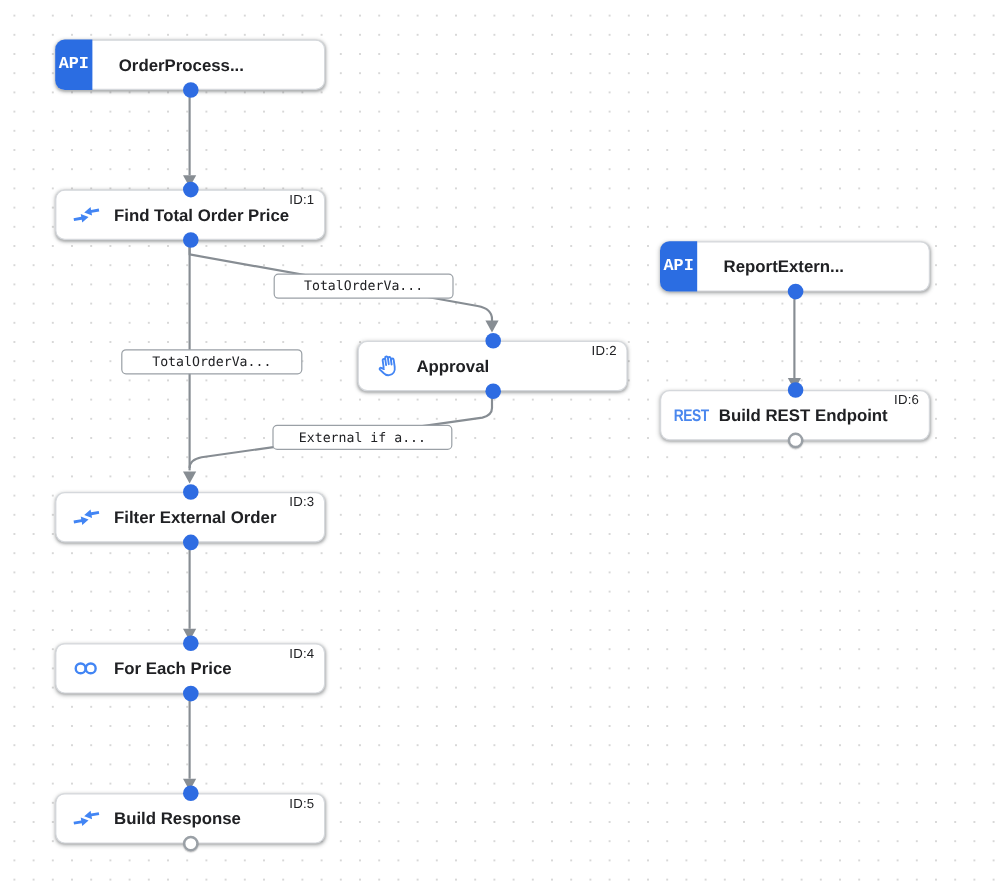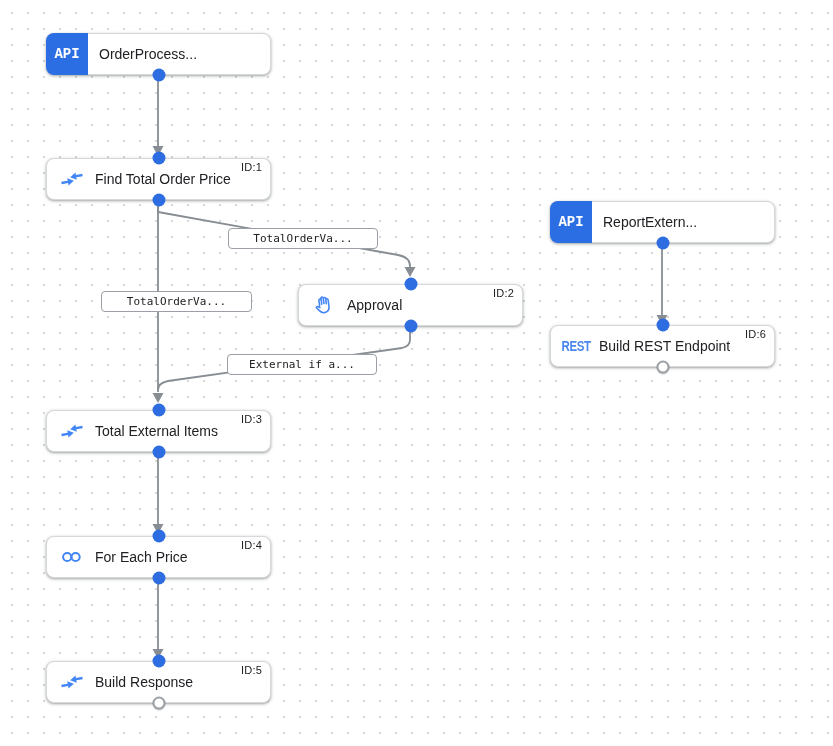--- a/index.html
+++ b/index.html
@@ -29,29 +29,29 @@
   }
 
   .node{
     position:absolute;z-index:3;width:225px;height:42px;
     background:#ffffff;border:1px solid #d5d8dc;border-radius:8px;
     box-shadow:0 1px 2px rgba(60,64,67,.30),0 1px 3px 1px rgba(60,64,67,.15);
     box-sizing:border-box;
   }
   .node .title{
     position:absolute;left:48px;top:0;height:100%;display:flex;align-items:center;
-    font-size:14px;font-weight:normal;color:#202124;white-space:nowrap;
+    font-size:14px;font-weight:bold;color:#202124;white-space:nowrap;
   }
   .node.trigger .title{left:52px;}
   .node .idtag{
     position:absolute;top:2px;right:8px;
     font-size:11px;color:#202124;letter-spacing:.2px;
   }
   .badge{
-    position:absolute;left:-1px;top:-1px;bottom:-1px;width:42px;
+    position:absolute;left:-1px;top:-1px;bottom:-1px;width:31px;
     background:#2b6de2;border-radius:8px 0 0 8px;
     display:flex;align-items:center;justify-content:center;
     color:#ffffff;font-family:"Liberation Mono",monospace;font-weight:bold;font-size:14px;
   }
   .rest-badge{
     position:absolute;left:6px;top:0;height:100%;width:38px;
     display:flex;align-items:center;justify-content:center;
     color:#4a87ee;font-weight:bold;font-size:14px;transform:scaleX(.82);
     letter-spacing:-.5px;
   }
@@ -140,21 +140,21 @@
   <div class="node" style="left:46px;top:410px">
     <span class="idtag">ID:3</span>
     <span class="node-icon">
       <svg width="24" height="18" viewBox="0 0 24 18">
         <g fill="#4285f4">
           <path transform="translate(1.5,13) rotate(-10)" d="M0 -1.2 L6.5 -1.2 L6.5 -3.6 L12.5 0 L6.5 3.6 L6.5 1.2 L0 1.2 Z"></path>
           <path transform="translate(22.5,5) rotate(170)" d="M0 -1.2 L6.5 -1.2 L6.5 -3.6 L12.5 0 L6.5 3.6 L6.5 1.2 L0 1.2 Z"></path>
         </g>
       </svg>
     </span>
-    <div class="title">Total External Items</div>
+    <div class="title">Filter External Order</div>
     <div class="port port-top filled"></div>
     <div class="port port-bottom filled"></div>
   </div>
 
   <div class="node" style="left:46px;top:536px">
     <span class="idtag">ID:4</span>
     <span class="node-icon">
       <svg width="24" height="18" viewBox="0 0 24 18">
         <circle cx="7.2" cy="9" r="4.1" fill="none" stroke="#4285f4" stroke-width="2"></circle>
         <circle cx="15.6" cy="9" r="4.1" fill="none" stroke="#4285f4" stroke-width="2"></circle>

